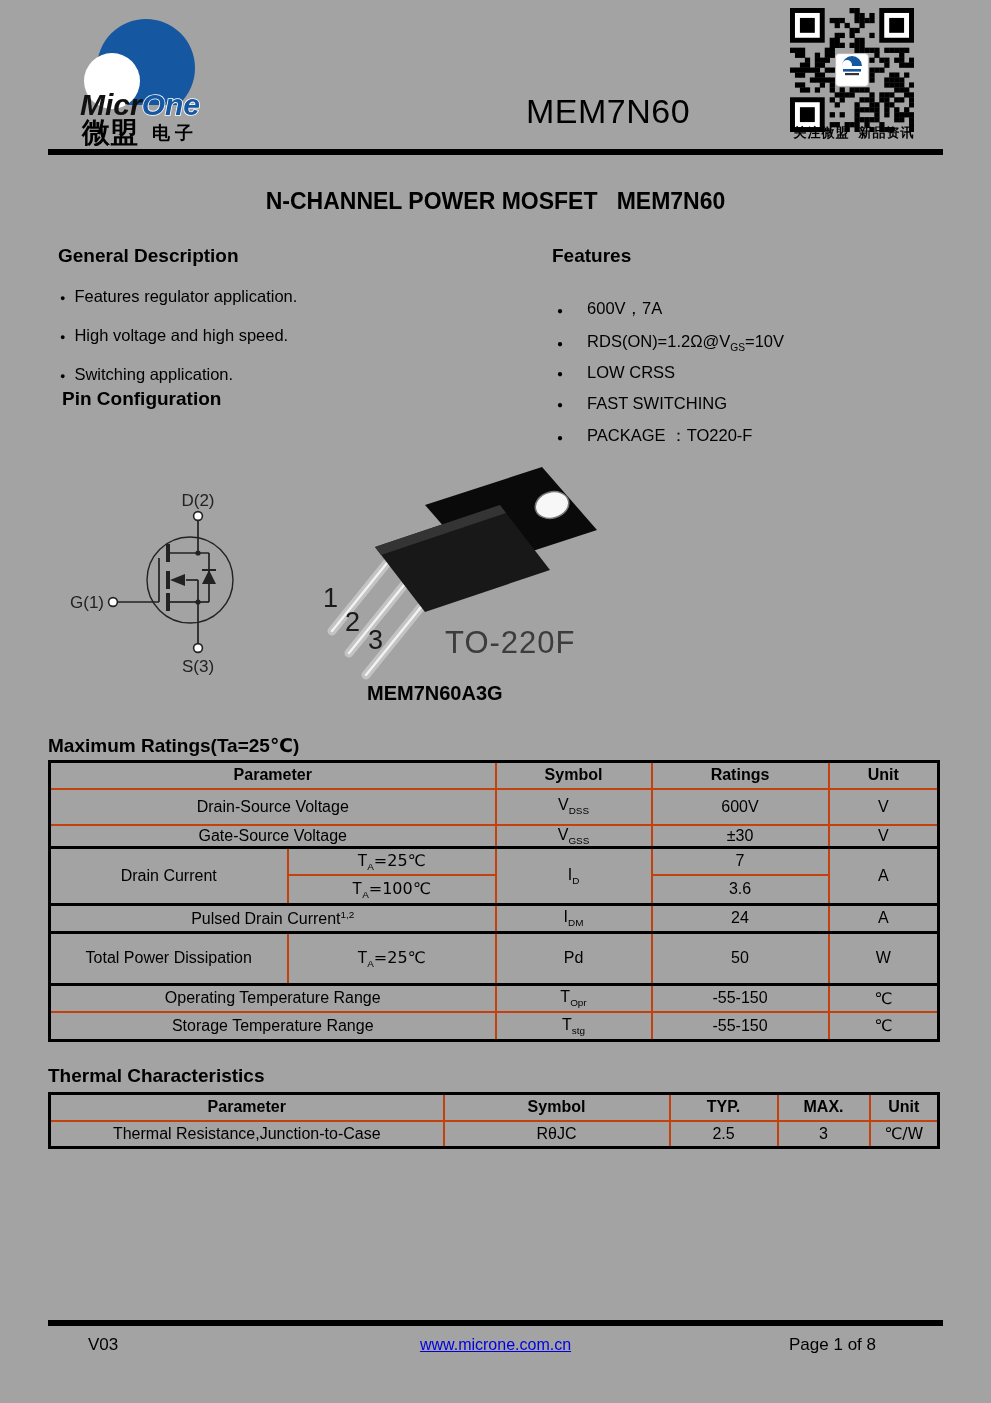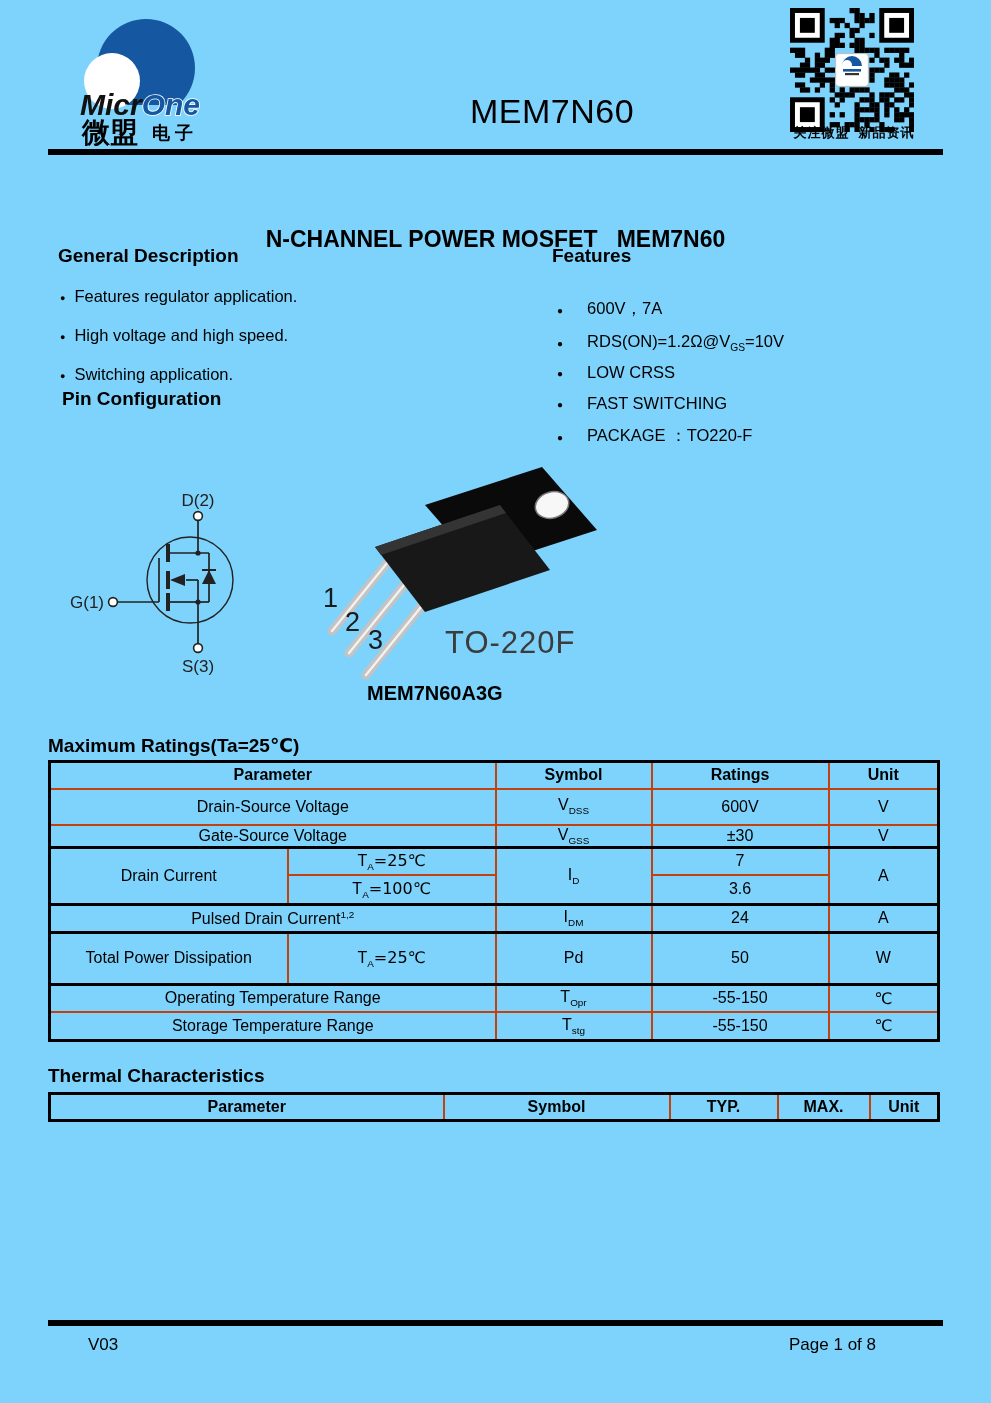--- a/index.html
+++ b/index.html
@@ -1,19 +1,19 @@
 <!DOCTYPE html>
 <html><head>
 <meta charset="utf-8">
 <style>
   * { margin:0; padding:0; box-sizing:border-box; }
   html,body { background:#888; }
   #page {
     position:relative; width:991px; height:1403px; margin:0 auto;
-    background:#7dd3fc; overflow:hidden;
+    background:#a3a3a3; overflow:hidden;
     font-family:"Liberation Sans","DejaVu Sans",sans-serif; color:#000;
   }
   .abs { position:absolute; }
 
   
   .part-title { font-size:34px; letter-spacing:0.5px; }
   .qr-caption { font-size:13px; font-weight:bold; letter-spacing:1px; white-space:pre; }
   .double-rule { border-top:2px solid #000; border-bottom:4px solid #000; height:4px; }
 
   
@@ -54,21 +54,21 @@
       </defs>
     <circle cx="74" cy="50" r="49" fill="#1557A0" clip-path="url(#domeclip)"></circle>
     <circle cx="40" cy="63" r="28" fill="#ffffff"></circle>
     <text x="8" y="97" font-size="30" font-weight="bold" font-style="italic">
       <tspan fill="#111111">Micr</tspan><tspan fill="#1557A0" stroke="#ffffff" stroke-width="1.6" paint-order="stroke">One</tspan>
     </text>
     <text x="10" y="124" font-size="28" font-weight="bold" fill="#000">微盟</text>
     <text x="80" y="121" font-size="18" font-weight="bold" letter-spacing="5" fill="#000">电子</text>
   </svg>
 
-  <div class="abs part-title" style="left:470px; top:92px; width:320px; ">MEM7N60</div>
+  <div class="abs part-title" style="left:448px; top:92px; width:320px; text-align:center;">MEM7N60</div>
 
   <svg class="abs" style="left:790px; top:8px;" width="124" height="124" viewBox="0 0 124 124">
       <rect x="59.519999999999996" y="0" width="5.26" height="5.26" fill="#000"></rect>
       <rect x="64.48" y="0" width="5.26" height="5.26" fill="#000"></rect>
       <rect x="64.48" y="4.96" width="5.26" height="5.26" fill="#000"></rect>
       <rect x="69.44" y="4.96" width="5.26" height="5.26" fill="#000"></rect>
       <rect x="79.36" y="4.96" width="5.26" height="5.26" fill="#000"></rect>
       <rect x="39.68" y="9.92" width="5.26" height="5.26" fill="#000"></rect>
       <rect x="44.64" y="9.92" width="5.26" height="5.26" fill="#000"></rect>
       <rect x="49.6" y="9.92" width="5.26" height="5.26" fill="#000"></rect>
@@ -264,21 +264,21 @@
       <rect x="45.632" y="45.632" width="32.736" height="32.736" fill="#fff" rx="3" stroke="#bbb"></rect>
       <path d="M 52 58 A 10 10 0 0 1 72 58 Z" fill="#1557A0"></path>
       <circle cx="57" cy="57" r="5" fill="#fff"></circle>
       <rect x="53" y="61" width="18" height="2.6" fill="#1557A0"></rect>
       <rect x="55" y="65" width="14" height="2.2" fill="#333"></rect>
     </svg>
   <div class="abs qr-caption" style="left:786px; top:124px; width:136px; text-align:center;">关注微盟  新品资讯</div>
 
   <div class="abs double-rule" style="left:48px; top:149px; width:895px;"></div>
 
-  <div class="abs doc-title" style="top:188px;margin-top:38px;">N-CHANNEL POWER MOSFET   MEM7N60</div>
+  <div class="abs doc-title" style="top:188px;">N-CHANNEL POWER MOSFET   MEM7N60</div>
 
   <div class="abs sec-head" style="left:58px; top:245px;">General Description</div>
   <div class="abs blt-line" style="left:60px; top:287px;">
     <span class="blt">●</span>
     <span>Features regulator application.</span>
   </div>
   <div class="abs blt-line" style="left:60px; top:326px;">
     <span class="blt">●</span>
     <span>High voltage and high speed.</span>
   </div>
@@ -459,20 +459,30 @@
         <col style="width:69px">
       </colgroup>
     <tbody>
         <tr class="hdr" style="height:27px;">
       <td>Parameter</td>
       <td>Symbol</td>
       <td>TYP.</td>
       <td>MAX.</td>
       <td>Unit</td>
     </tr>
+    <tr style="height:27px;">
+      <td>Thermal Resistance,Junction-to-Case</td>
+      <td>RθJC</td>
+      <td>2.5</td>
+      <td>3</td>
+      <td class="celc">℃/W</td>
+    </tr>
   </tbody>
     </table>
 
   <div class="abs double-rule" style="left:48px; top:1320px; width:895px;"></div>
   <div class="abs footer-text" style="left:88px; top:1335px;">V03</div>
+  <div class="abs" style="left:0; top:1336px; width:100%; text-align:center;">
+    <a class="url" href="#">www.microne.com.cn</a>
+  </div>
   <div class="abs footer-text" style="right:115px; top:1335px;">Page 1 of 8</div>
 
 </div>
 
 </body></html>

